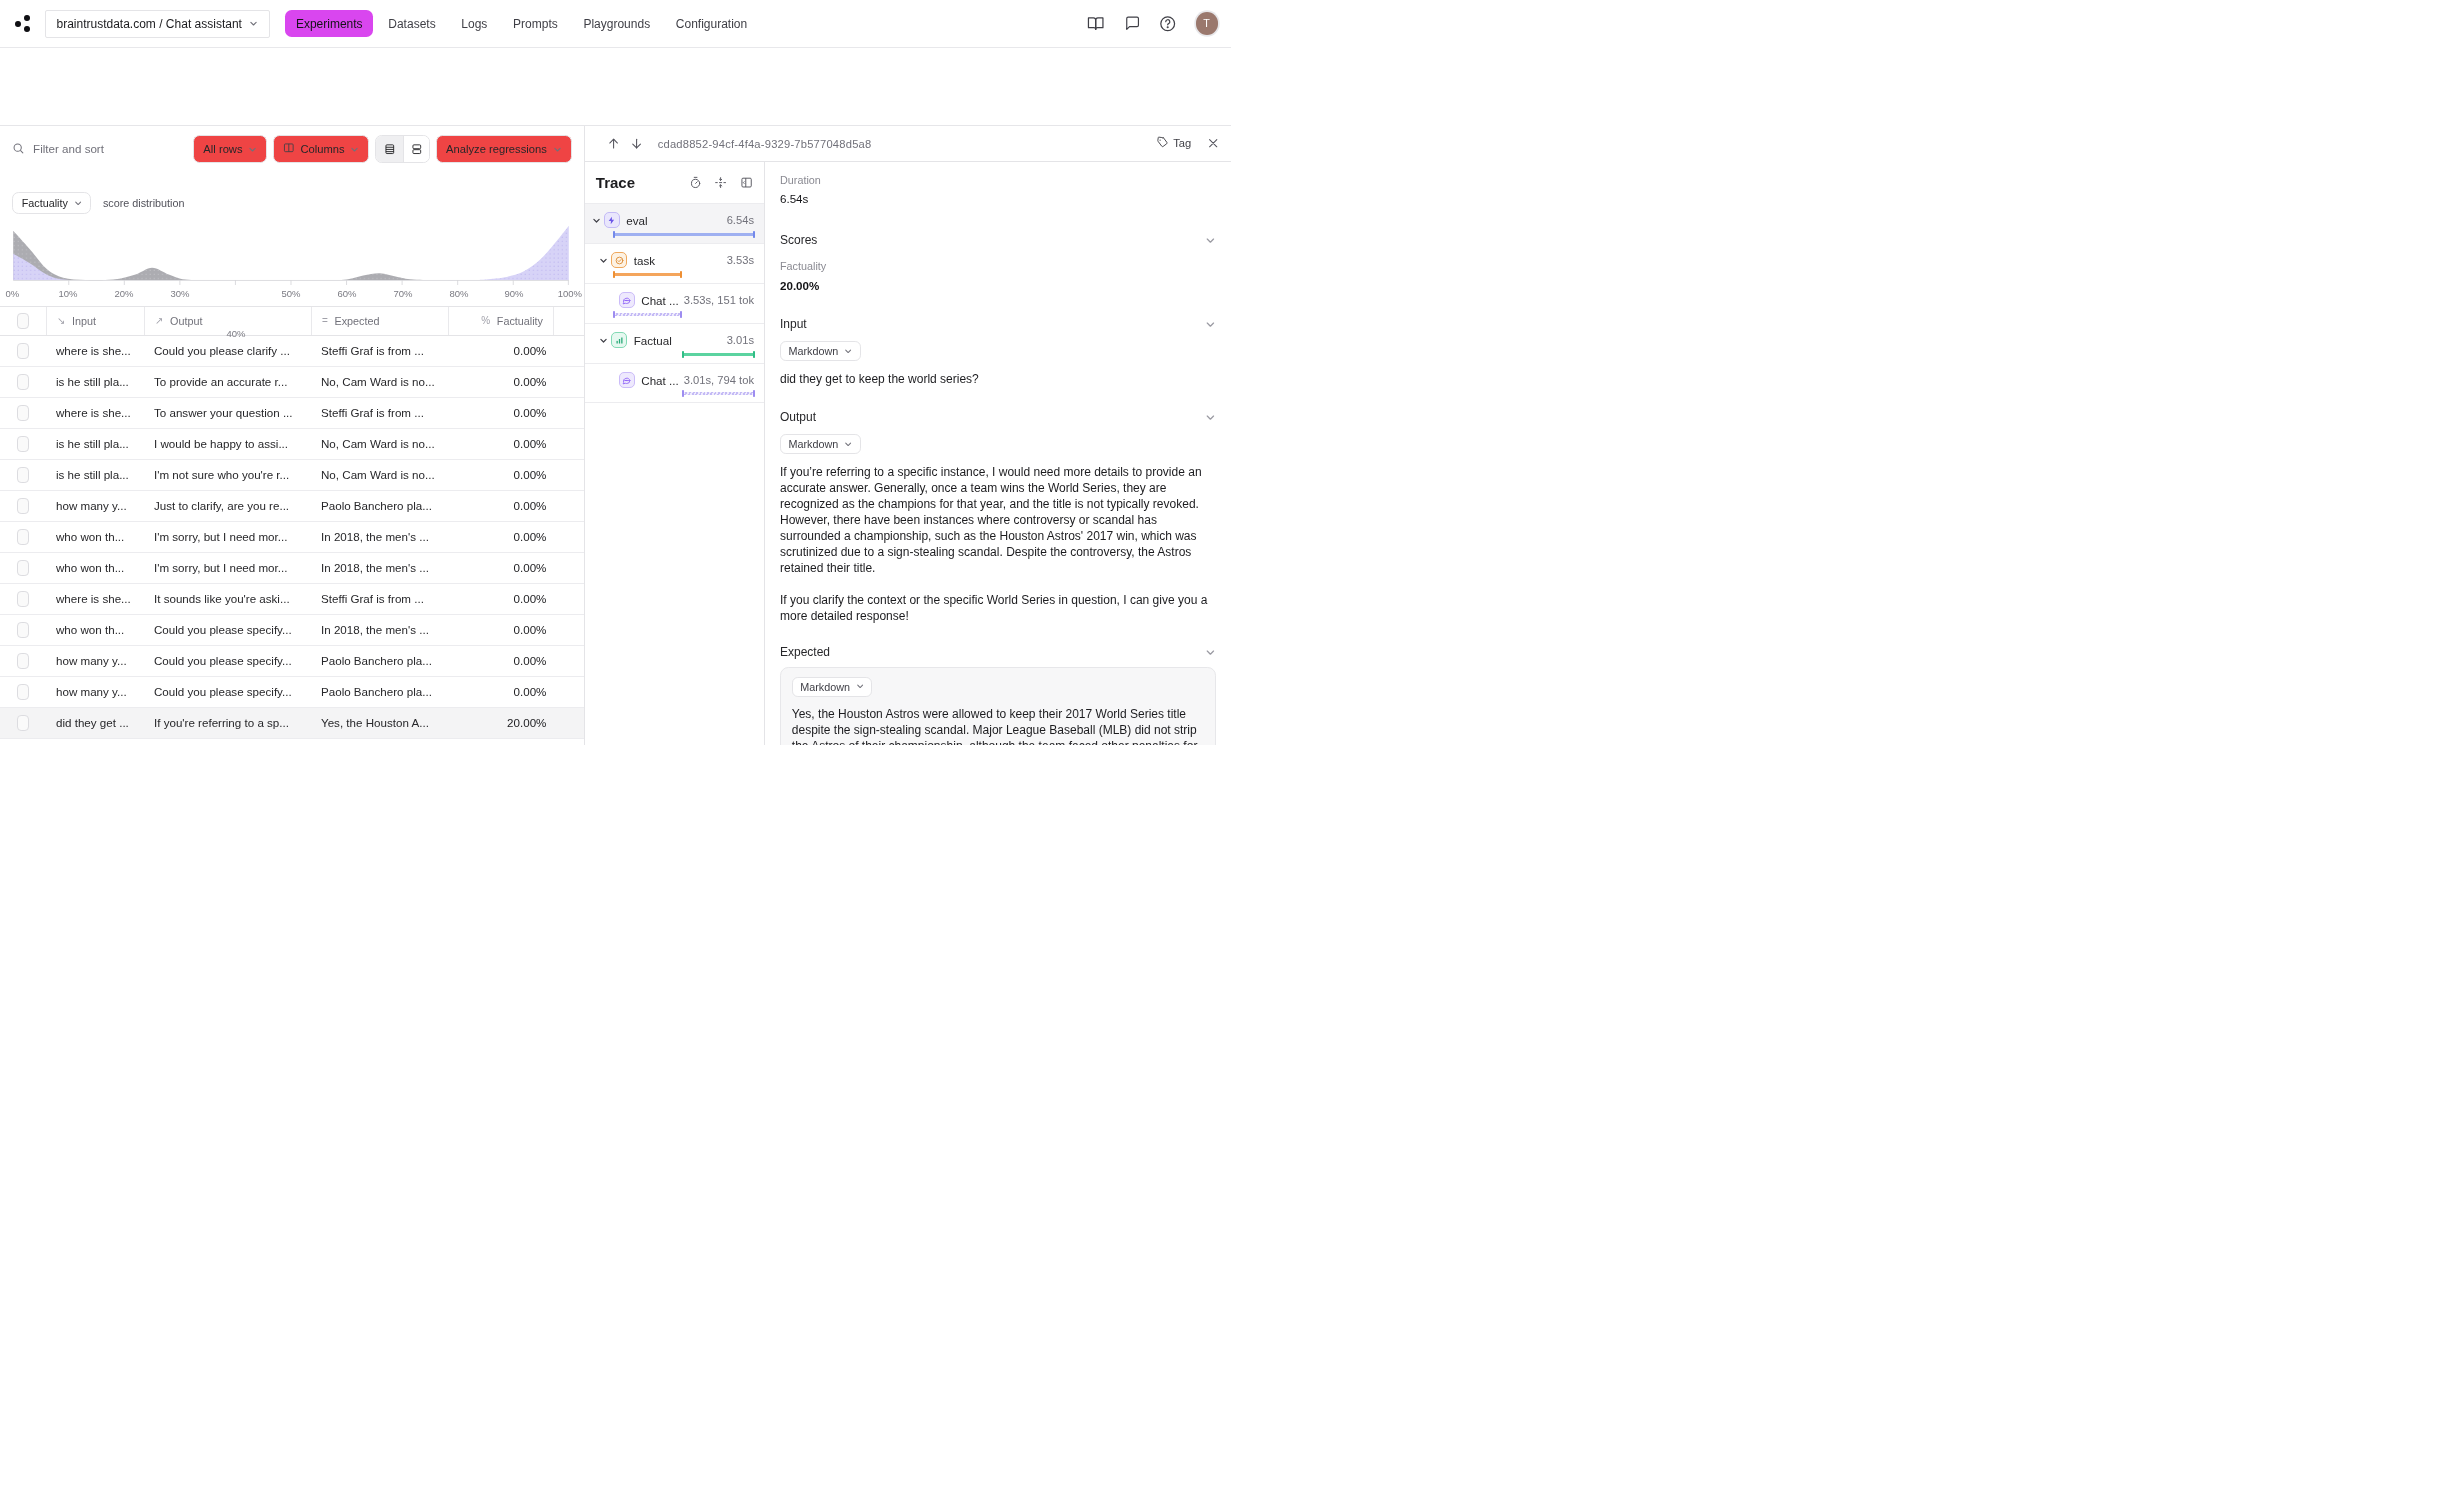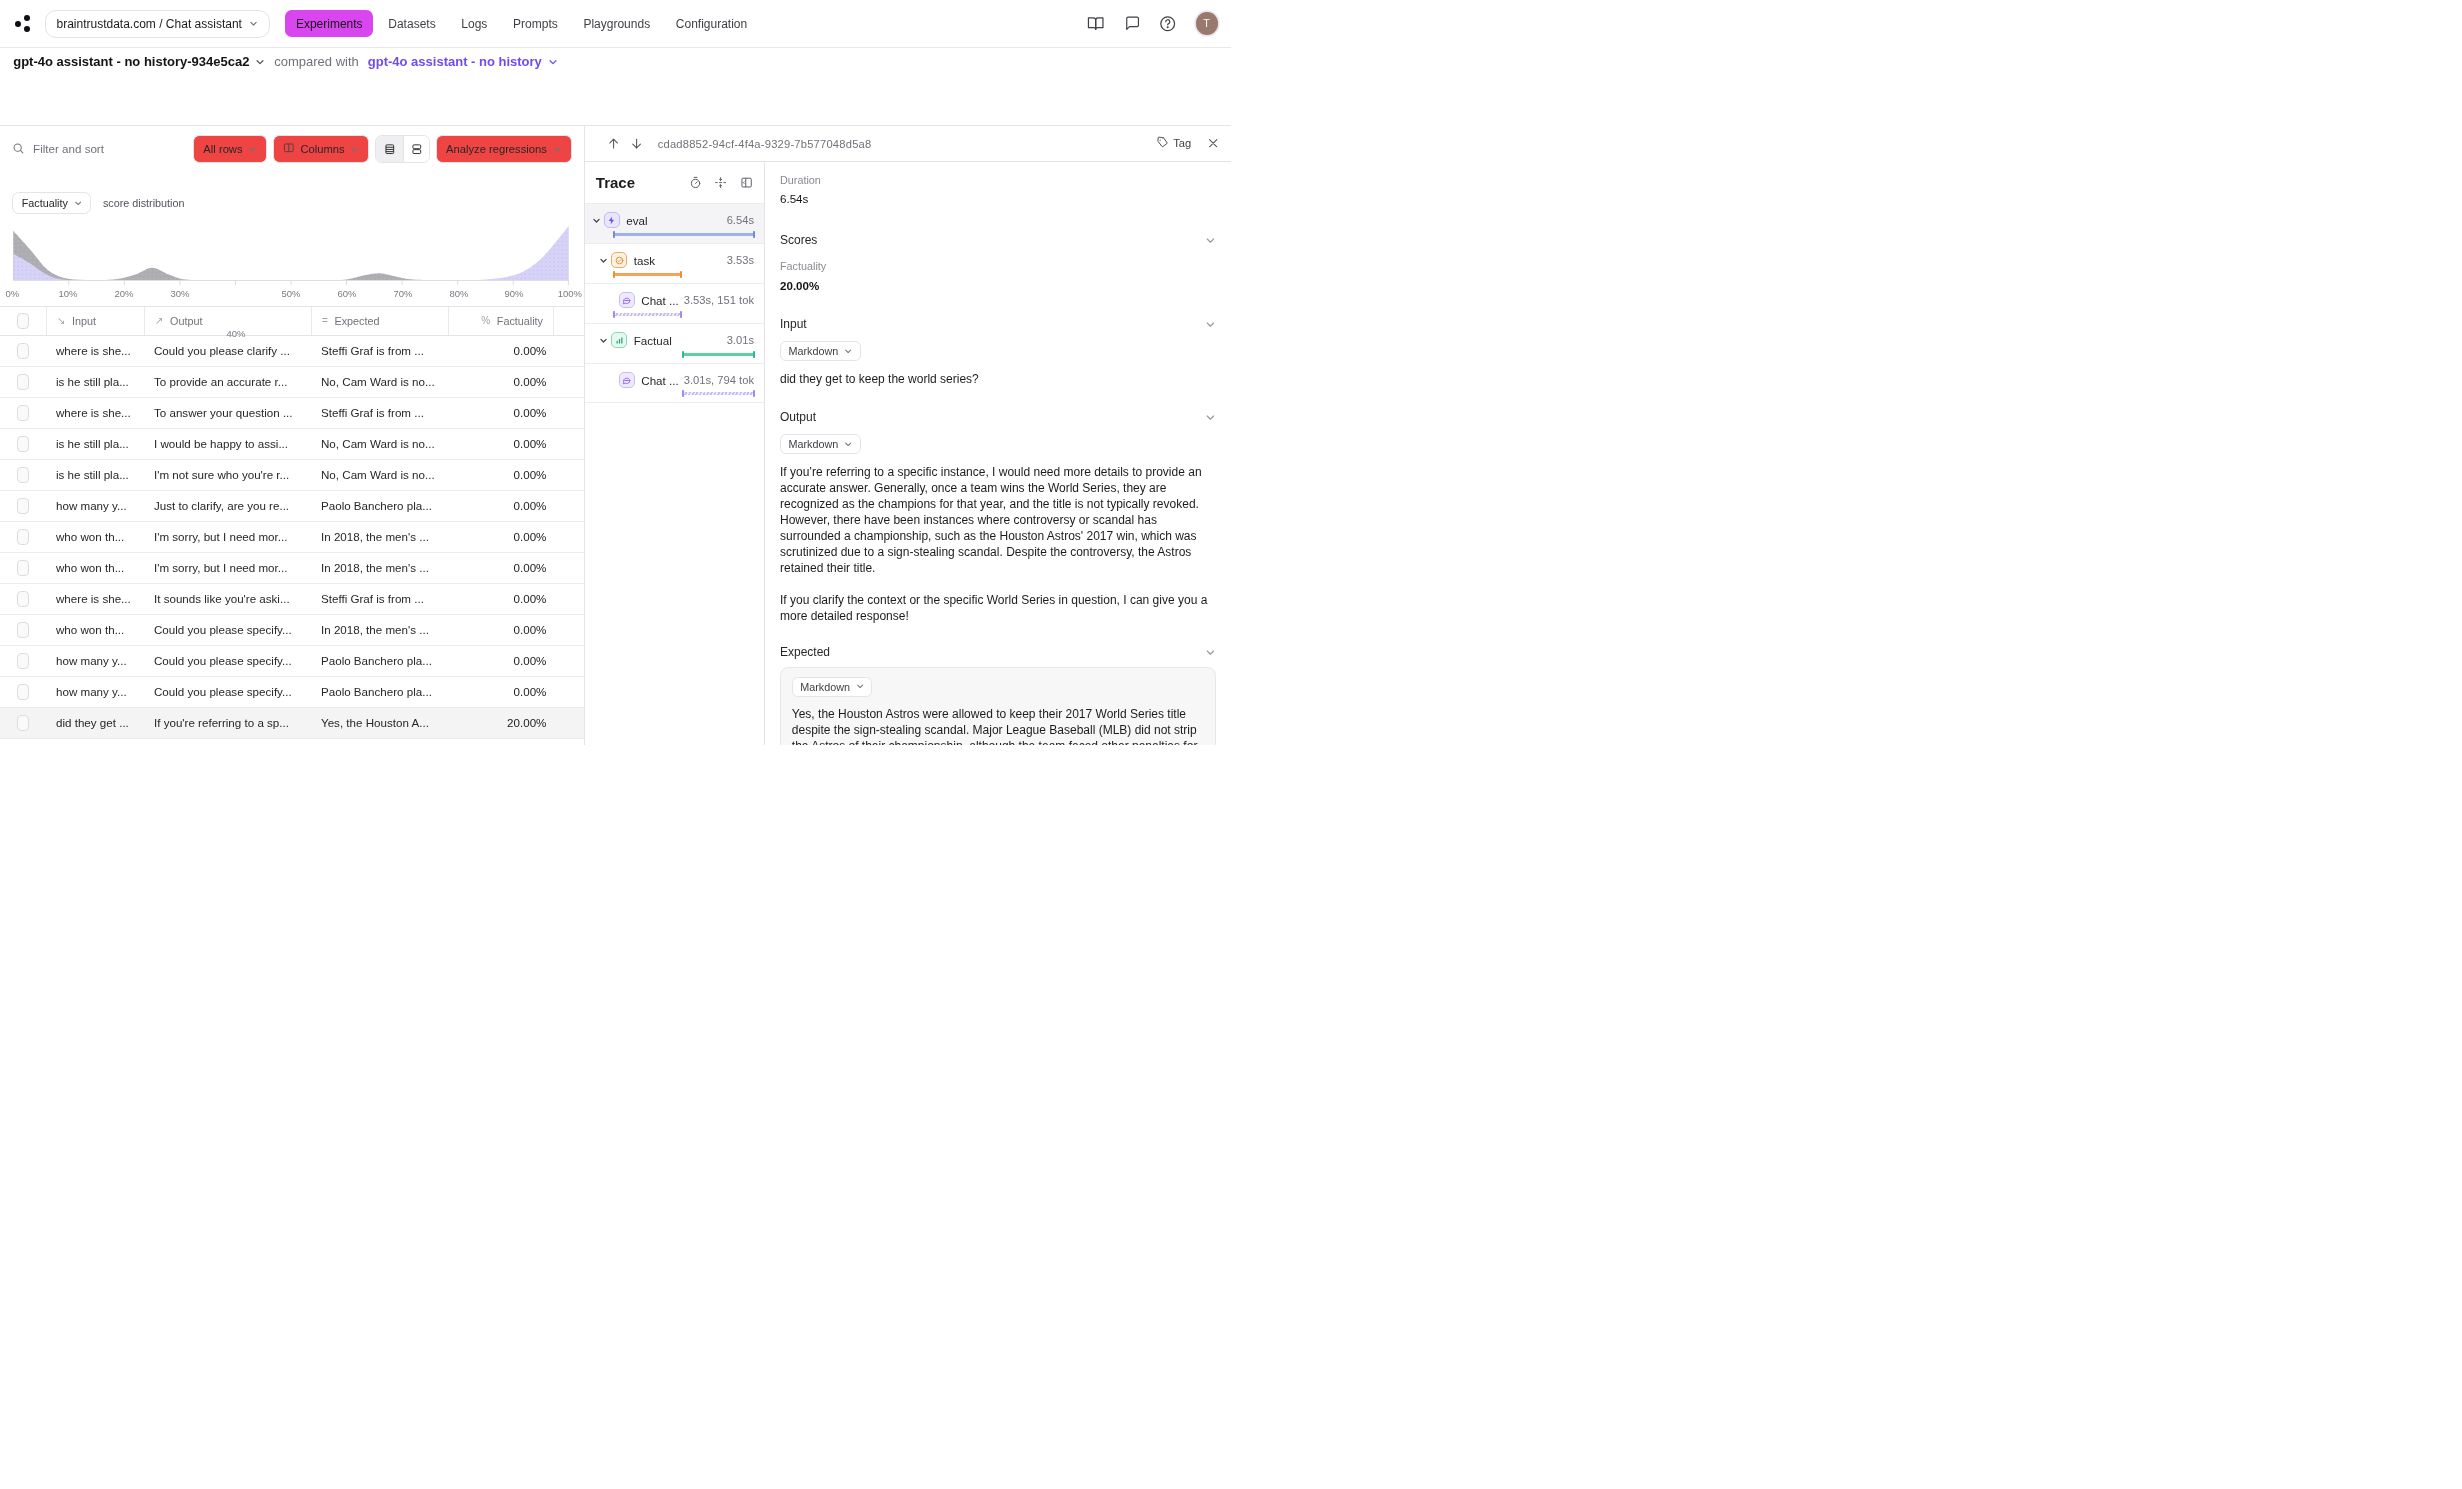--- a/index.html
+++ b/index.html
@@ -10,21 +10,21 @@
   }
   .app { position:relative; width:1231px; height:745px; }
 
   
   .topnav { height:48px; display:flex; align-items:center; padding:0 13.2px; gap:10px; border-bottom:0.8px solid #e8e8eb; }
   .logo { width:21.5px; height:21.5px; position:relative; flex:0 0 auto; }
   .logo i { position:absolute; background:#101014; border-radius:50%; width:5.8px; height:5.8px; }
   .logo i:nth-child(1){ left:1.7px; top:8.3px; }
   .logo i:nth-child(2){ left:10.8px; top:2.5px; }
   .logo i:nth-child(3){ left:10.8px; top:13.2px; }
-  .proj-pill { display:flex; align-items:center; gap:7.4px; height:28px; padding:0 10.8px; border:0.8px solid #e4e4e7; border-radius:11px; font-size:12px; color:#1c1c1f; cursor:pointer; }
+  .proj-pill { display:flex; align-items:center; gap:7.4px; height:28px; padding:0 10.8px; border:0.8px solid #e4e4e7; border-radius:2px; font-size:12px; color:#1c1c1f; cursor:pointer; }
   .tabs { display:flex; align-items:center; gap:4.1px; margin-left:5px; }
   .tab { padding:6.6px 10.8px; border-radius:6.6px; font-size:12px; color:#3f3f46; cursor:pointer; white-space:nowrap; }
   .tab.active { background:#d946ef; color:#131316; font-weight:400; }
   .nav-right { margin-left:auto; display:flex; align-items:center; gap:19px; }
   .nav-icon { display:flex; align-items:center; cursor:pointer; }
   .avatar { width:22.3px; height:22.3px; border-radius:50%; background:#9a786d; color:#fff; font-size:10.8px; display:flex; align-items:center; justify-content:center; box-shadow:0 0 0 1.7px #e8e8eb; cursor:pointer; }
 
   
   .page-head { height:50px; display:flex; align-items:center; padding:0 13.2px; }
   .back-btn { width:25px; height:25px; border:0.8px solid #e4e4e7; border-radius:7.4px; display:flex; align-items:center; justify-content:center; cursor:pointer; flex:0 0 auto; }
@@ -170,35 +170,20 @@
             <circle cx="12" cy="17" r="0.6" fill="#3f3f46"></circle>
           </svg>
       </span>
       <span class="avatar">
           <span>T</span>
         </span>
     </div>
   </nav>
 
 
-  <div class="compare-row">
-    <div class="cmp-name">
-      <span>gpt-4o assistant - no history-934e5ca2</span>
-      <svg width="10" height="10" viewBox="0 0 12 12" fill="none" stroke="#52525b" stroke-width="1.5" stroke-linecap="round" stroke-linejoin="round">
-          <path d="M2.5 4.5 L6 8 L9.5 4.5"></path>
-        </svg>
-    </div>
-    <span class="cmp-connector">compared with</span>
-    <div class="cmp-name baseline">
-      <span>gpt-4o assistant - no history</span>
-      <svg width="10" height="10" viewBox="0 0 12 12" fill="none" stroke-width="1.5" stroke-linecap="round" stroke-linejoin="round">
-          <path d="M2.5 4.5 L6 8 L9.5 4.5"></path>
-        </svg>
-    </div>
-  </div>
 
   <div class="main">
 
     <div class="left-panel">
 
       <div class="toolbar">
         <div class="filter">
           <span>
             <svg width="12.4" height="12.4" viewBox="0 0 24 24" fill="none" stroke="#71717a" stroke-width="2" stroke-linecap="round">
                 <circle cx="11" cy="11" r="7"></circle>

